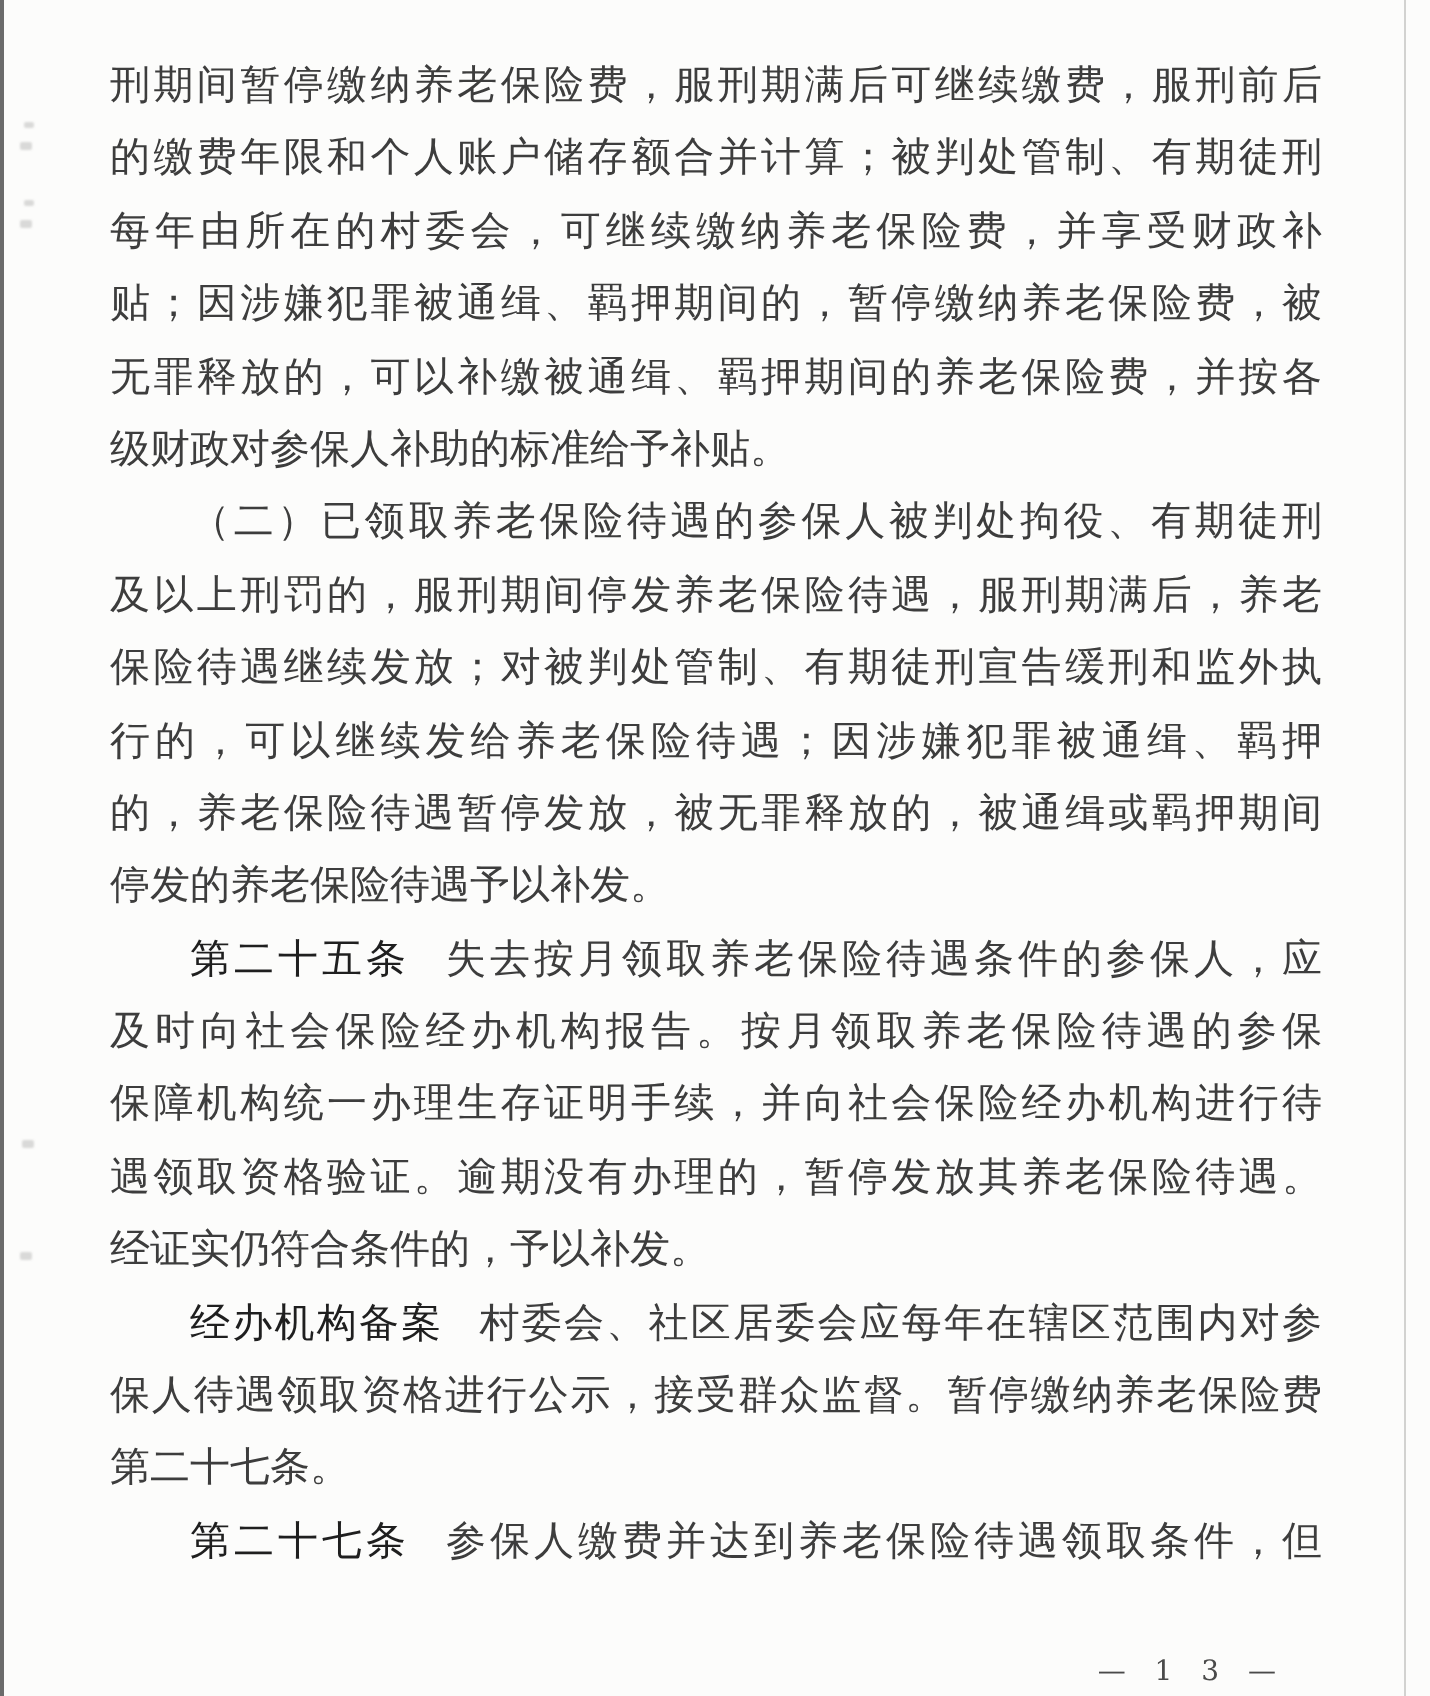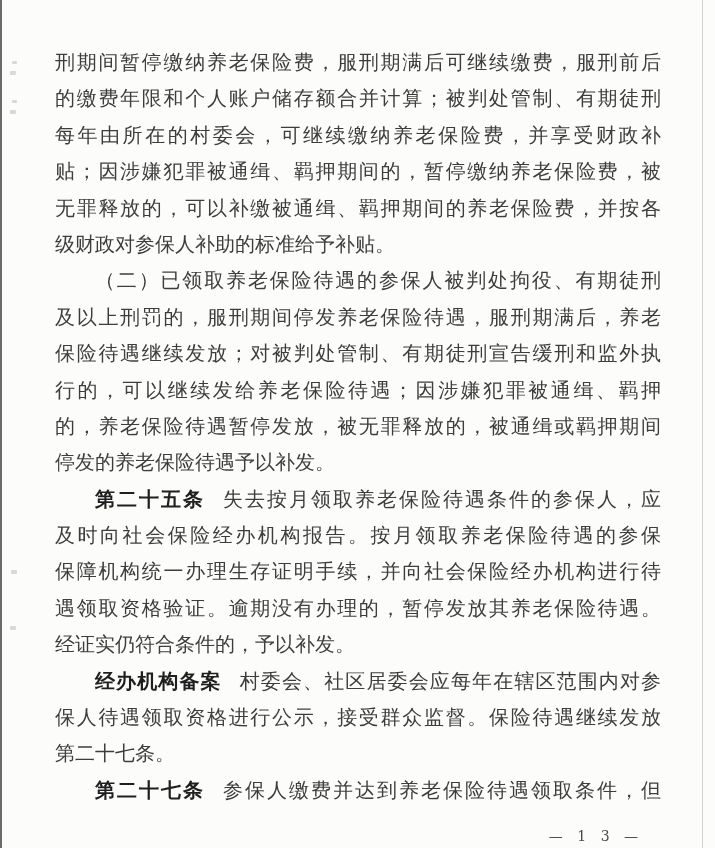--- a/index.html
+++ b/index.html
@@ -35,31 +35,30 @@
   .doc-body {
     position: absolute;
     left: 55px;
     top: 24px;
     width: 606px;
     color: var(--ink);
     font-size: 20px;
     line-height: 36.4px;
     text-align: justify;
     text-justify: inter-character;
-    margin-top: 20px;
   }
   .line {
     height: 36.4px;
     overflow: hidden;
     text-align: justify;
   }
   .line.fill { text-align-last: justify; }
   .line.indent { padding-left: 40px; }
   .clause {
-    font-weight: bold;
+    font-weight: normal;
     color: var(--clause-ink);
     margin-right: 0.9em;
   }
   .page-footer {
     position: absolute;
     right: 72px;
     bottom: 4px;
     font-size: 14px;
     letter-spacing: 5px;
     color: var(--footer-ink);
@@ -99,19 +98,19 @@
       <div class="line fill">保险待遇继续发放；对被判处管制、有期徒刑宣告缓刑和监外执</div>
       <div class="line fill">行的，可以继续发给养老保险待遇；因涉嫌犯罪被通缉、羁押</div>
       <div class="line fill">的，养老保险待遇暂停发放，被无罪释放的，被通缉或羁押期间</div>
       <div class="line">停发的养老保险待遇予以补发。</div>
       <div class="line fill indent"><span class="clause">第二十五条</span>失去按月领取养老保险待遇条件的参保人，应</div>
       <div class="line fill">及时向社会保险经办机构报告。按月领取养老保险待遇的参保</div>
       <div class="line fill">保障机构统一办理生存证明手续，并向社会保险经办机构进行待</div>
       <div class="line fill">遇领取资格验证。逾期没有办理的，暂停发放其养老保险待遇。</div>
       <div class="line">经证实仍符合条件的，予以补发。</div>
       <div class="line fill indent"><span class="clause">经办机构备案</span>村委会、社区居委会应每年在辖区范围内对参</div>
-      <div class="line fill">保人待遇领取资格进行公示，接受群众监督。保险待遇继续发放</div>
+      <div class="line fill">保人待遇领取资格进行公示，接受群众监督。暂停缴纳养老保险费</div>
       <div class="line">第二十七条。</div>
       <div class="line fill indent"><span class="clause">第二十七条</span>参保人缴费并达到养老保险待遇领取条件，但</div>
     </div>
 
   <div class="page-footer">— 1 3 —</div>
 </div>
 
 </body></html>

